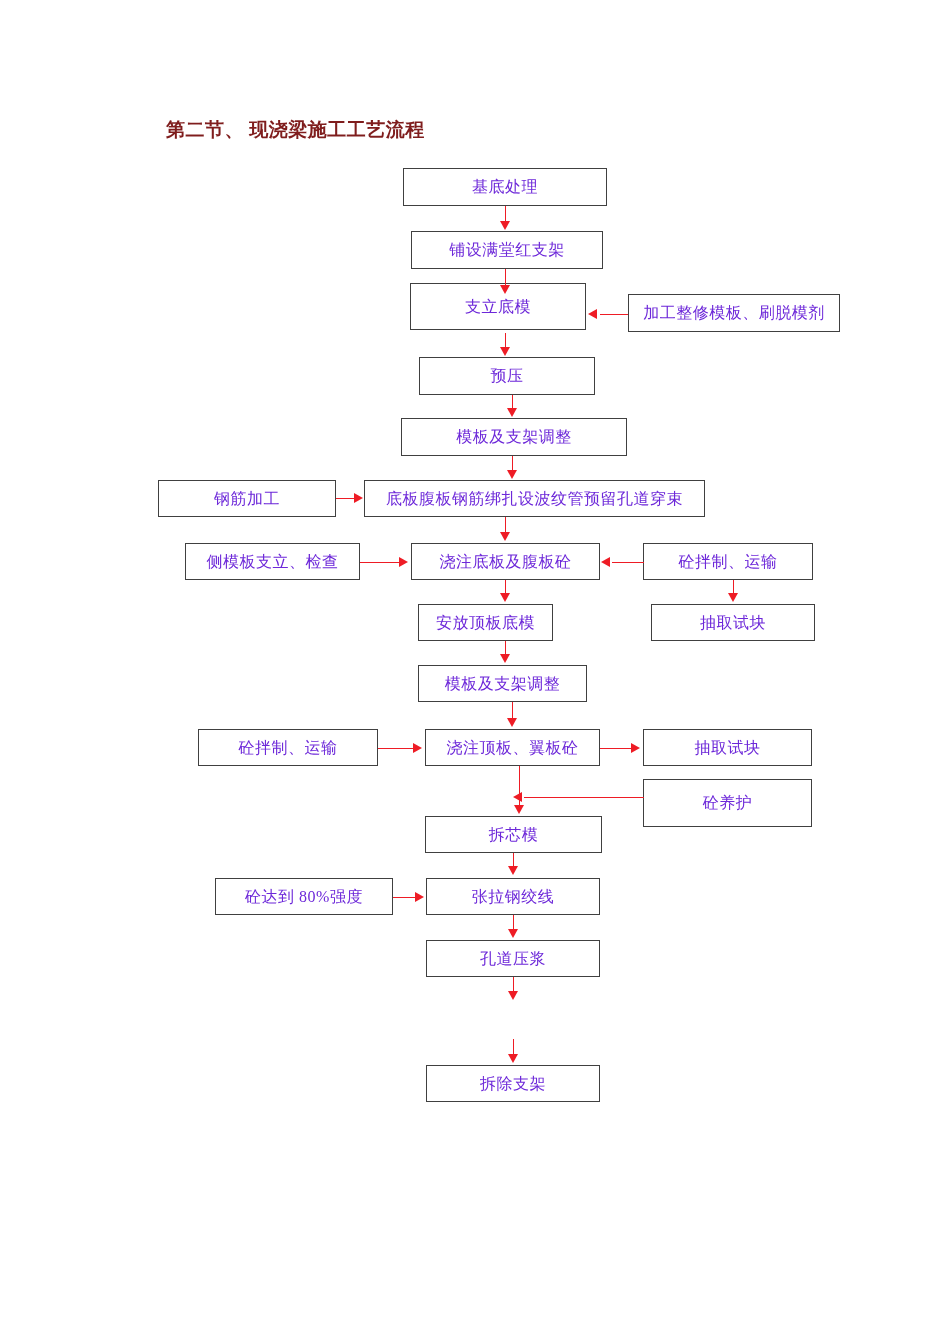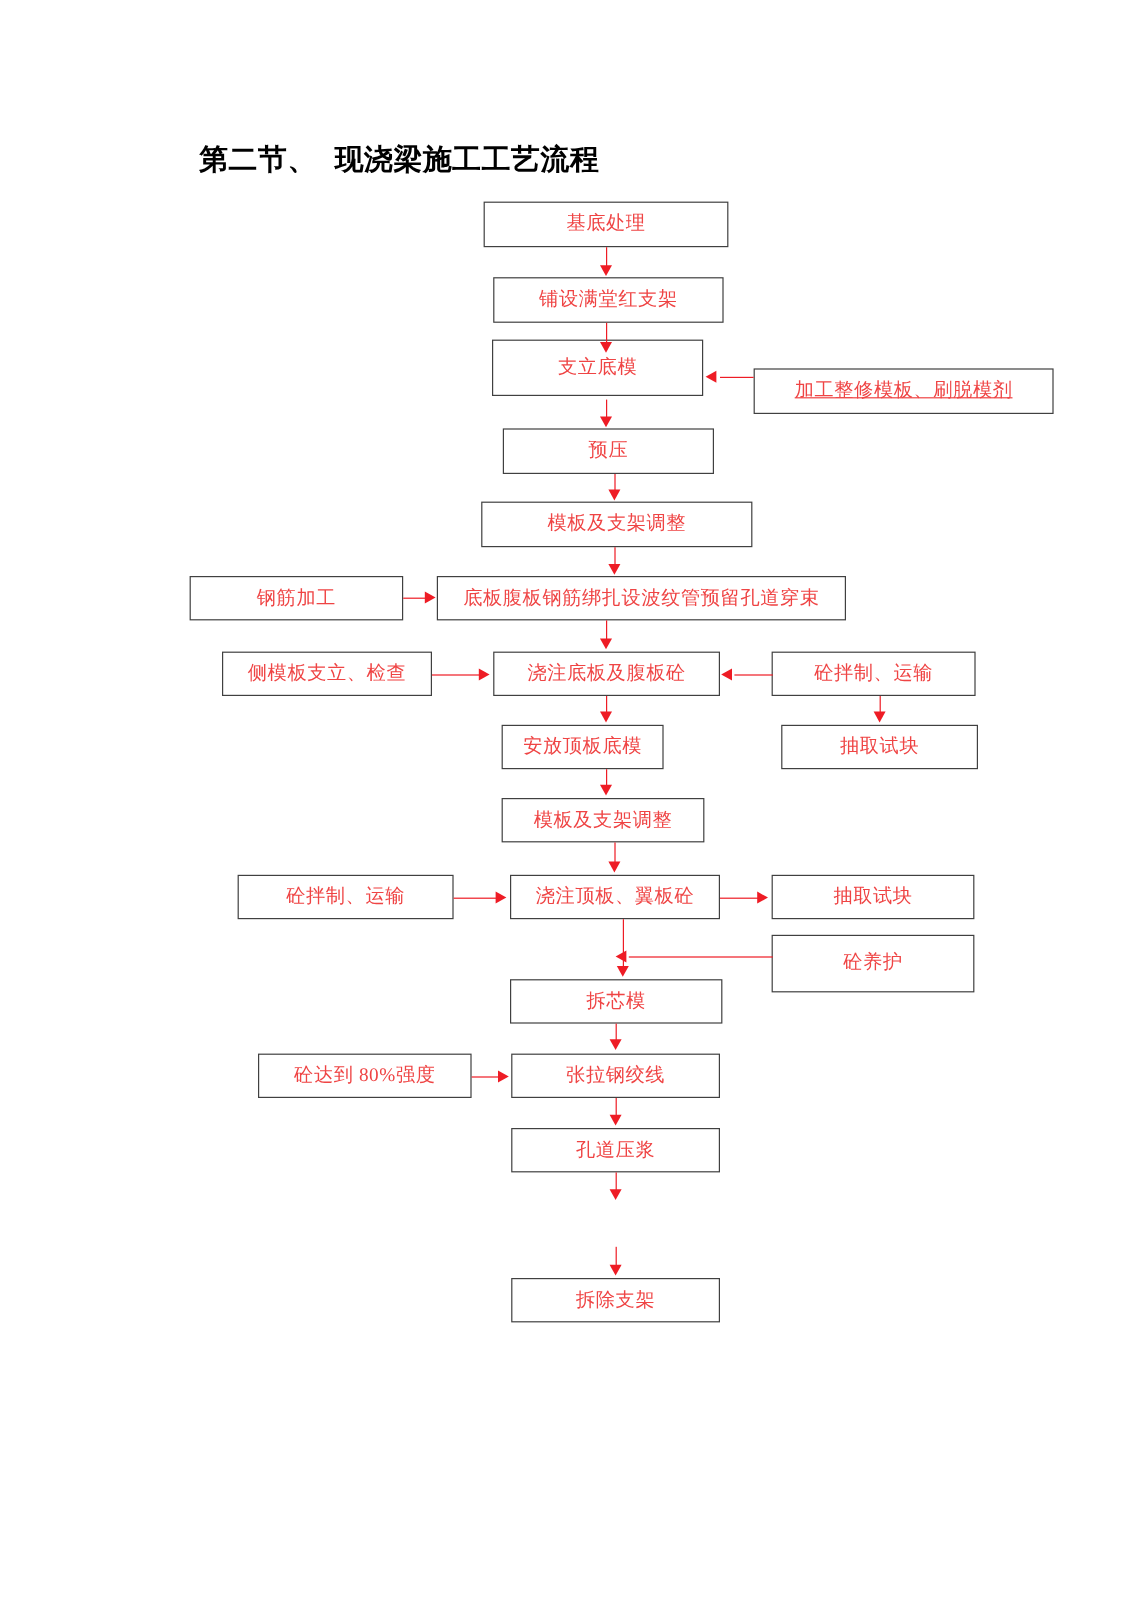--- a/index.html
+++ b/index.html
@@ -14,33 +14,33 @@
     position: relative;
     width: 950px;
     height: 1344px;
     background: #ffffff;
     overflow: hidden;
   }
   #title {
     position: absolute;
     left: 166px;
     top: 117px;
-    font-size: 24px;
+    font-size: 19px;
     font-weight: bold;
-    color: #000000;
+    color: #7f1d1d;
     letter-spacing: 0.5px;
     white-space: nowrap;
-    font-family: Liberation Mono, monospace;
+    font-family: Liberation Serif, serif;
   }
   .node {
     position: absolute;
     box-sizing: border-box;
     border: 1.3px solid #404040;
     background: #ffffff;
-    color: #ef4444;
+    color: #6d28d9;
     font-size: 16px;
     display: flex;
     align-items: center;
     justify-content: center;
     text-align: center;
     white-space: nowrap;
     line-height: 1;
     letter-spacing: 0.5px;
   }
   
@@ -82,21 +82,21 @@
 <div id="page">
 
   <div id="title">第二节、 现浇梁施工工艺流程</div>
 
   <div class="node" style="left:403px;  top:168px; width:204px; height:38px;">基底处理</div>
 
   <div class="node" style="left:411px;  top:231px; width:192px; height:38px;">铺设满堂红支架</div>
 
   <div class="node" style="left:410px;  top:283px; width:176px; height:47px;text-align:right;">支立底模</div>
 
-  <div class="node" style="left:628px;  top:307px; width:250px; height:38px;text-decoration:underline;">加工整修模板、刷脱模剂</div>
+  <div class="node" style="left:628px;  top:294px; width:212px; height:38px;">加工整修模板、刷脱模剂</div>
 
   <div class="node" style="left:419px;  top:357px; width:176px; height:38px;">预压</div>
 
   <div class="node" style="left:401px;  top:418px; width:226px; height:38px;">模板及支架调整</div>
 
   <div class="node" style="left:158px;  top:480px; width:178px; height:37px;">钢筋加工</div>
 
   <div class="node" style="left:364px;  top:480px; width:341px; height:37px;">底板腹板钢筋绑扎设波纹管预留孔道穿束</div>
 
   <div class="node" style="left:185px;  top:543px; width:175px; height:37px;">侧模板支立、检查</div>

